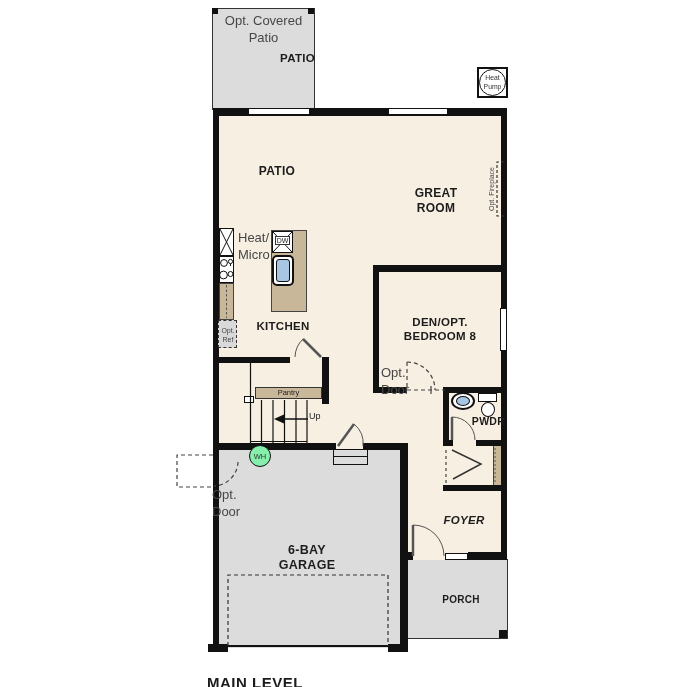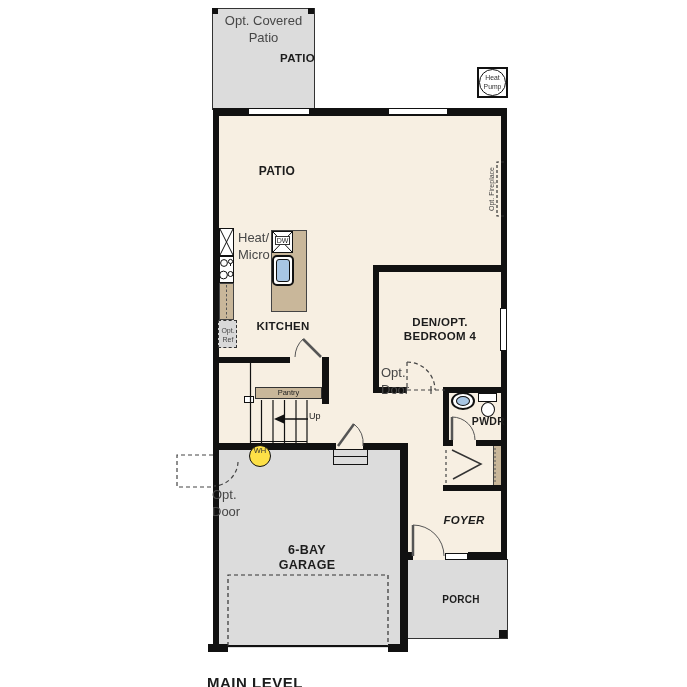--- a/index.html
+++ b/index.html
@@ -80,21 +80,21 @@
   <div class="fix" style="left:271px; top:230px; width:36px; height:82px; background:#c9b79a; border:1px solid #444;"></div>
   <div class="fix" style="left:272px; top:231px; width:21px; height:22px; background:#fff; border:1px solid #111;"></div>
   <div class="sm" style="left:272px; top:236px; width:21px; text-align:center; font-size:7px; color:#222; z-index:7;"><span style="background:#fff; border:1px solid #333; padding:0 1px;">DW</span></div>
   <div class="fix" style="left:272px; top:255px; width:22px; height:31px; background:#fff; border:2px solid #111; border-radius:5px;"></div>
   <div class="fix" style="left:276px; top:259px; width:14px; height:23px; background:#a8c6e4; border:1px solid #111; border-radius:3px;"></div>
 
   <div class="fix" style="left:255px; top:387px; width:67px; height:12px; background:#c9b79a; border:1px solid #333;"></div>
   <div class="sm" style="left:255px; top:388px; width:67px; text-align:center; font-size:7.5px; color:#222;">Pantry</div>
   <div class="fix" style="left:244px; top:396px; width:10px; height:7px; background:#fff; border:1px solid #111;"></div>
 
-  <div class="fix" style="left:249px; top:445px; width:22px; height:22px; background:#fde047; border:1.5px solid #111; border-radius:50%; display:flex; justify-content:center; font-size:7.5px; color:#333; z-index:4;">
+  <div class="fix" style="left:249px; top:445px; width:22px; height:22px; background:#86efac; border:1.5px solid #111; border-radius:50%; display:flex; align-items:center; justify-content:center; font-size:7.5px; color:#333; z-index:4;">
       <span>WH</span>
     </div>
   <div class="fix" style="left:333px; top:449px; width:35px; height:16px; background:#dcdcdc; border:1.5px solid #111;">
     <div style="width:100%; height:7px; border-bottom:1.5px solid #111;"></div>
   </div>
 
   <div class="fix" style="left:451px; top:392px; width:24px; height:18px; background:#fff; border:2px solid #111; border-radius:50%;"></div>
   <div class="fix" style="left:456px; top:396px; width:14px; height:10px; background:#a8c6e4; border:1px solid #111; border-radius:50%;"></div>
   <div class="fix" style="left:478px; top:393px; width:19px; height:9px; background:#fff; border:1px solid #111;"></div>
   <div class="fix" style="left:481px; top:402px; width:14px; height:15px; background:#fff; border:1px solid #111; border-radius:50%;"></div>
@@ -176,23 +176,24 @@
     <line x1="495" y1="448" x2="495" y2="483" stroke="#555" stroke-width="1" stroke-dasharray="2,2"></line>
 
     <line x1="226.5" y1="285" x2="226.5" y2="318" stroke="#555" stroke-width="1" stroke-dasharray="2.5,2"></line>
 
     <path d="M 228,646 L 228,575 L 388,575 L 388,646" fill="none" stroke="#333" stroke-width="1.2" stroke-dasharray="4,3"></path>
   </svg>
 
   <div class="sm" style="left:212px; top:13px; width:103px; text-align:center;">Opt. Covered Patio</div>
   <div class="lbl" style="left:212px; top:51px; width:103px; font-size:11.5px;margin-left:34px;">PATIO</div>
   <div class="lbl" style="left:227px; top:164px; width:100px; font-size:12px;">PATIO</div>
+  <div class="lbl" style="left:401px; top:186px; width:70px; font-size:12px;">GREAT ROOM</div>
   <div class="sm vert" style="left:462px; top:184px; width:60px; height:10px; font-size:7px; text-align:center;">Opt. Fireplace</div>
   <div class="lbl" style="left:248px; top:319px; width:70px; font-size:11.5px;">KITCHEN</div>
-  <div class="lbl" style="left:395px; top:315px; width:90px; font-size:11.5px;">DEN/OPT. BEDROOM 4</div>
+  <div class="lbl" style="left:395px; top:315px; width:90px; font-size:11.5px;">DEN/OPT. BEDROOM 8</div>
   <div class="sm" style="left:381px; top:365px; width:26px;">Opt. Door</div>
   <div class="sm" style="left:309px; top:411px; font-size:9px; color:#222;">Up</div>
   <div class="lbl" style="left:470px; top:415px; width:37px; font-size:10.5px;">PWDR</div>
   <div class="sm" style="left:212px; top:487px; width:26px;">Opt. Door</div>
   <div class="lbl" style="left:439px; top:513px; width:50px; font-size:11.5px;font-style:italic;">FOYER</div>
   <div class="lbl" style="left:271px; top:543px; width:72px; font-size:12.5px;">6-BAY GARAGE</div>
   <div class="lbl" style="left:433px; top:594px; width:56px; font-size:10px;">PORCH</div>
   <div class="lbl" style="left:207px; top:655px; width:120px; font-size:15px; text-align:left; letter-spacing:.5px;margin-top:19px;">MAIN LEVEL</div>
 </div>
 

